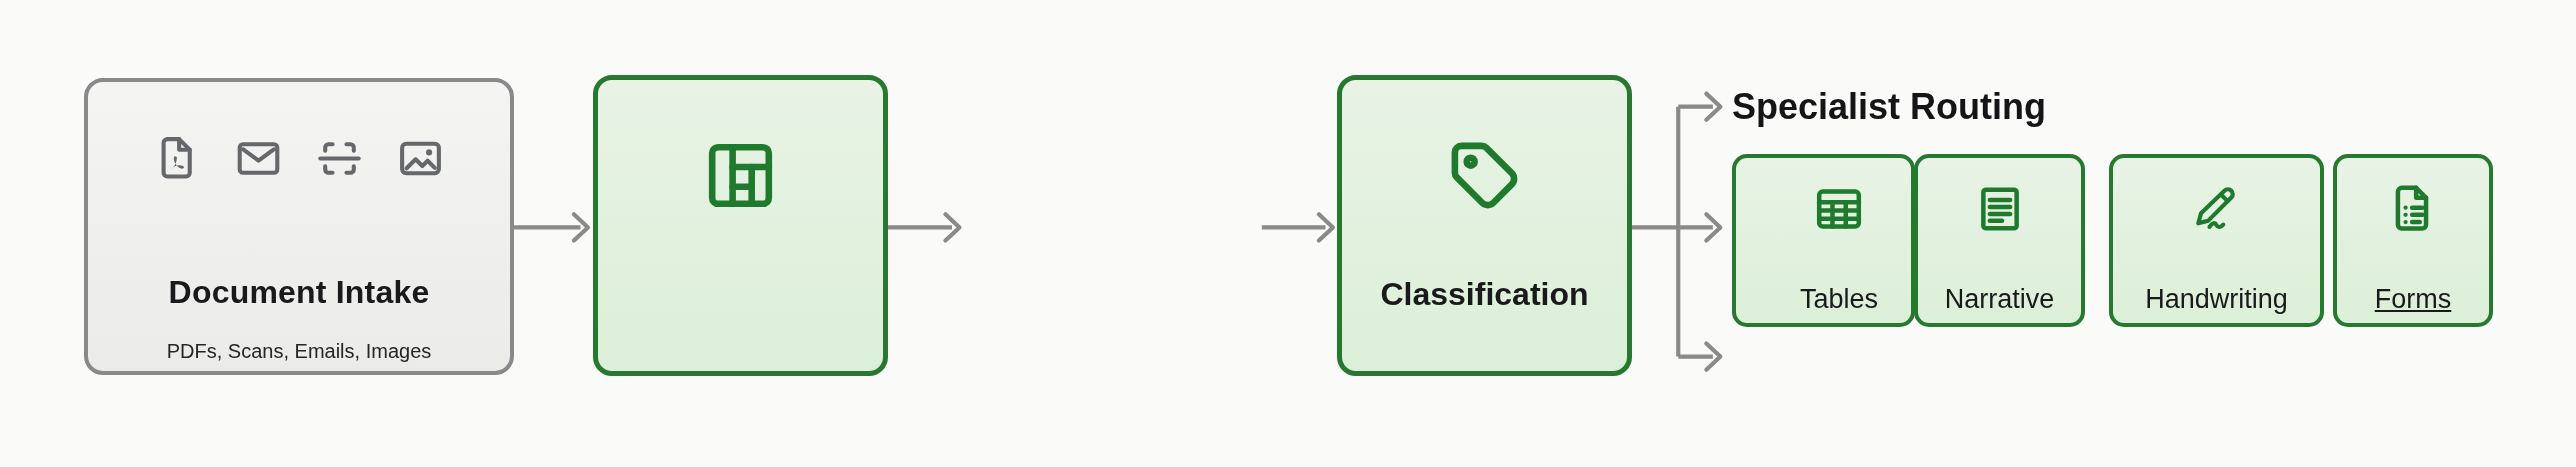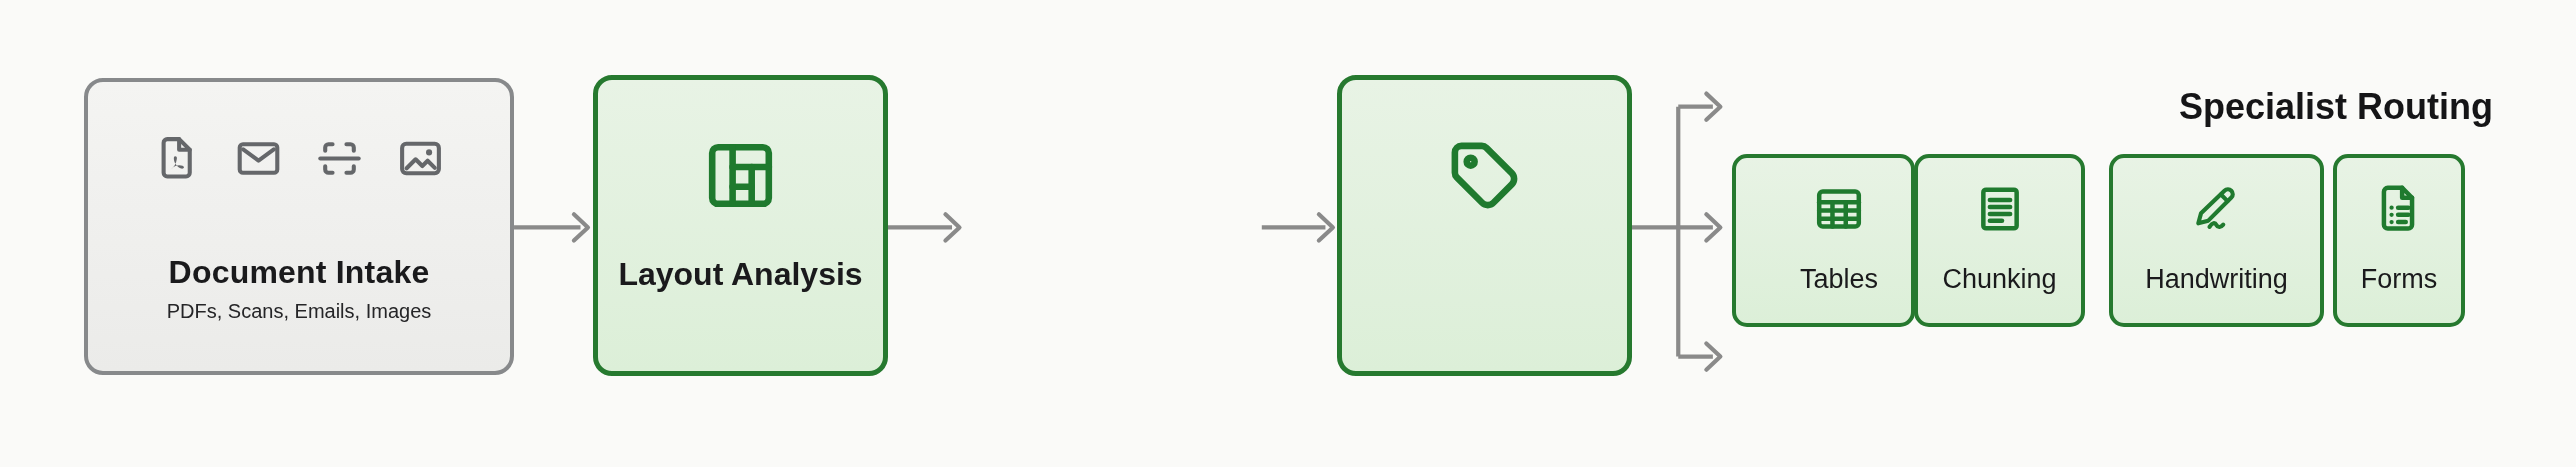--- a/index.html
+++ b/index.html
@@ -4,21 +4,21 @@
 <style>
   html,body{margin:0;padding:0;background:#fafaf8;}
   .canvas{
     position:relative;width:2576px;height:467px;overflow:hidden;
     background:#fafaf8;color:#1a1a1c;
     font-family:"Liberation Sans", sans-serif;
   }
   .connectors{position:absolute;left:0;top:0;width:2576px;height:467px;}
   .node{
     position:absolute;box-sizing:border-box;
-    display:flex;flex-direction:column;align-items:center;text-align:left;
+    display:flex;flex-direction:column;align-items:center;text-align:left;gap:20px;
   }
   
   .intake{
     left:84px;top:78px;width:430px;height:297px;
     background:linear-gradient(180deg,#f4f4f2,#ebebe9);
     border:4.7px solid #87898b;border-radius:19px;
     padding-top:52px;
   }
   .intake-icons{display:flex;gap:32px;color:#65676a;align-items:center;}
   .intake-icons svg{width:49px;height:49px;display:block;}
@@ -43,21 +43,21 @@
     top:154px;height:173px;
     background:linear-gradient(180deg,#e8f3e5,#dcefd8);
     border:4.7px solid #26792f;border-radius:15px;
     padding-top:24px;
   }
   .spec .icon{color:#1f7a2e;}
   .spec .icon svg{width:54px;height:54px;display:block;}
   .spec-label{margin-top:28px;font-size:27px;font-weight:500;padding:0 5.6px;}
   .routing-title{
     position:absolute;left:1732px;top:86px;width:761px;
-    text-align:right;font-size:36px;font-weight:600;color:#151517;
+    text-align:left;font-size:36px;font-weight:600;color:#151517;
   }
   .conn{stroke:#8a8a8a;stroke-width:4.5;fill:none;}
   .conn-head{stroke:#8a8a8a;stroke-width:4.5;fill:none;stroke-linecap:round;stroke-linejoin:round;}
   .ic{fill:none;stroke:currentColor;stroke-width:2;stroke-linecap:round;stroke-linejoin:round;}
   .ic-fill{fill:currentColor;stroke:none;}
 </style>
 </head>
 <body>
 
 <div class="canvas">
@@ -125,31 +125,31 @@
   <section class="node stage" style="left:593px;">
     <span class="icon">
       <svg viewBox="0 0 24 24">
           <rect class="ic" x="3.4" y="3.4" width="17.2" height="17.2" rx="1.8"></rect>
           <path class="ic" d="M9.6 3.4v17.2"></path>
           <path class="ic" d="M9.6 9.4h11"></path>
           <path class="ic" d="M15.4 9.4v11.2"></path>
           <path class="ic" d="M9.6 15.4h5.8"></path>
         </svg>
     </span>
-    <div class="stage-label">Layout Analysis</div>
   </section>
 
 
   <section class="node stage" style="left:1337px;">
     <span class="icon">
       <svg viewBox="0 0 24 24">
           <path class="ic" d="M12.586 3.586A2 2 0 0 0 11.172 3H5a2 2 0 0 0-2 2v6.172a2 2 0 0 0 .586 1.414l7.704 7.704a2.426 2.426 0 0 0 3.42 0l5.58-5.58a2.426 2.426 0 0 0 0-3.42z"></path>
           <circle class="ic" cx="7.8" cy="7.8" r="1.2"></circle>
         </svg>
     </span>
+    <div class="stage-label">Classification</div>
   </section>
 
   <div class="routing-title">Specialist Routing</div>
 
   <section class="node spec" style="left:1732px;width:183px;padding-left:31px;">
     <span class="icon">
       <svg viewBox="0 0 24 24">
           <rect class="ic" x="3.2" y="4.2" width="17.6" height="15.6" rx="1.6"></rect>
           <path class="ic" d="M3.2 9h17.6"></path>
           <path class="ic" d="M3.2 12.7h17.6"></path>
@@ -164,35 +164,35 @@
   <section class="node spec" style="left:1914px;width:171px;">
     <span class="icon">
       <svg viewBox="0 0 24 24">
           <rect class="ic" x="4.6" y="3.4" width="14.8" height="17.2" rx="1.2"></rect>
           <path class="ic" d="M7.5 8h9"></path>
           <path class="ic" d="M7.5 11.1h9"></path>
           <path class="ic" d="M7.5 14.2h9"></path>
           <path class="ic" d="M7.5 17.2h5.4"></path>
         </svg>
     </span>
-    <div class="spec-label">Chunking</div>
+    <div class="spec-label">Narrative</div>
   </section>
 
   <section class="node spec" style="left:2109px;width:215px;">
     <span class="icon">
       <svg viewBox="0 0 26 24">
           <path class="ic" d="M16.6 3.2a2.3 2.3 0 0 1 3.3 3.3L8.8 17.6 4 18.9l1.3-4.8L16.6 3.2Z"></path>
           <path class="ic" d="M14.9 5l3.2 3.2"></path>
           <path class="ic" d="M9.4 20.6c1.3-2.1 2.6-2.3 3.4-.8.7 1.3 2 1.1 3.2-.3"></path>
         </svg>
     </span>
     <div class="spec-label">Handwriting</div>
   </section>
 
-  <section class="node spec" style="left:2333px;width:132px;">
+  <section class="node spec" style="left:2333px;width:160px;text-decoration:underline;">
     <span class="icon">
       <svg viewBox="0 0 24 24">
           <path class="ic" d="M7 2.6h6.4l4.4 4.4V19a1.7 1.7 0 0 1-1.7 1.7H7A1.7 1.7 0 0 1 5.3 19V4.3A1.7 1.7 0 0 1 7 2.6Z"></path>
           <path class="ic" d="M13.4 2.6V7h4.4"></path>
           <circle class="ic-fill" cx="8.7" cy="11.4" r=".95"></circle>
           <circle class="ic-fill" cx="8.7" cy="14.6" r=".95"></circle>
           <circle class="ic-fill" cx="8.7" cy="17.8" r=".95"></circle>
           <path class="ic" d="M11.6 11.4h4.6"></path>
           <path class="ic" d="M11.6 14.6h4.6"></path>
           <path class="ic" d="M11.6 17.8h3.4"></path>

